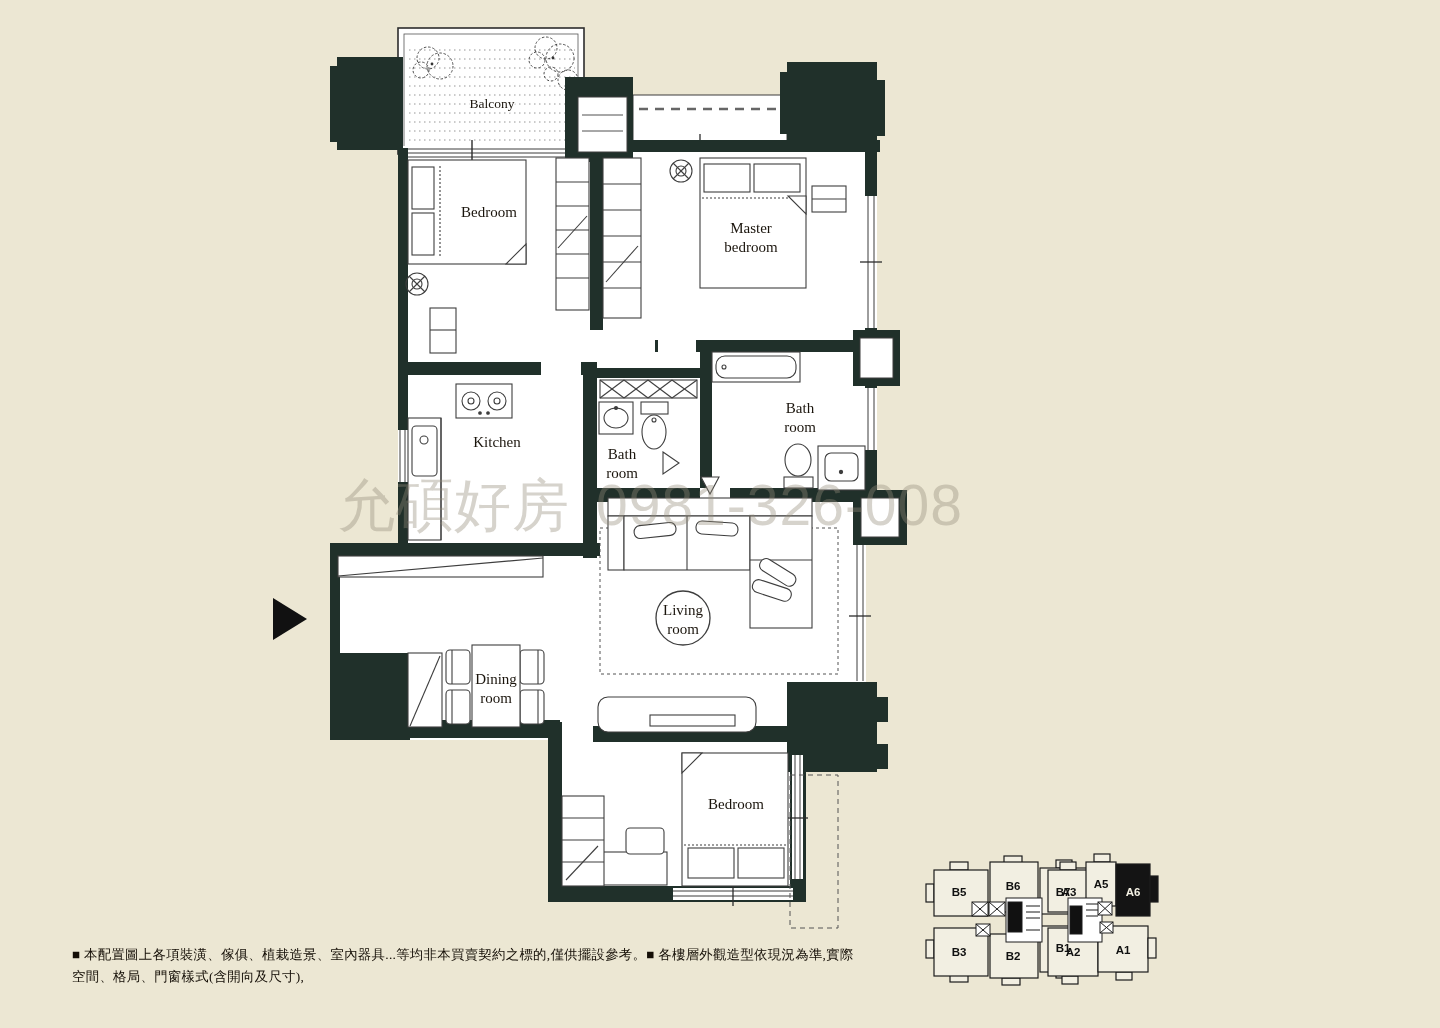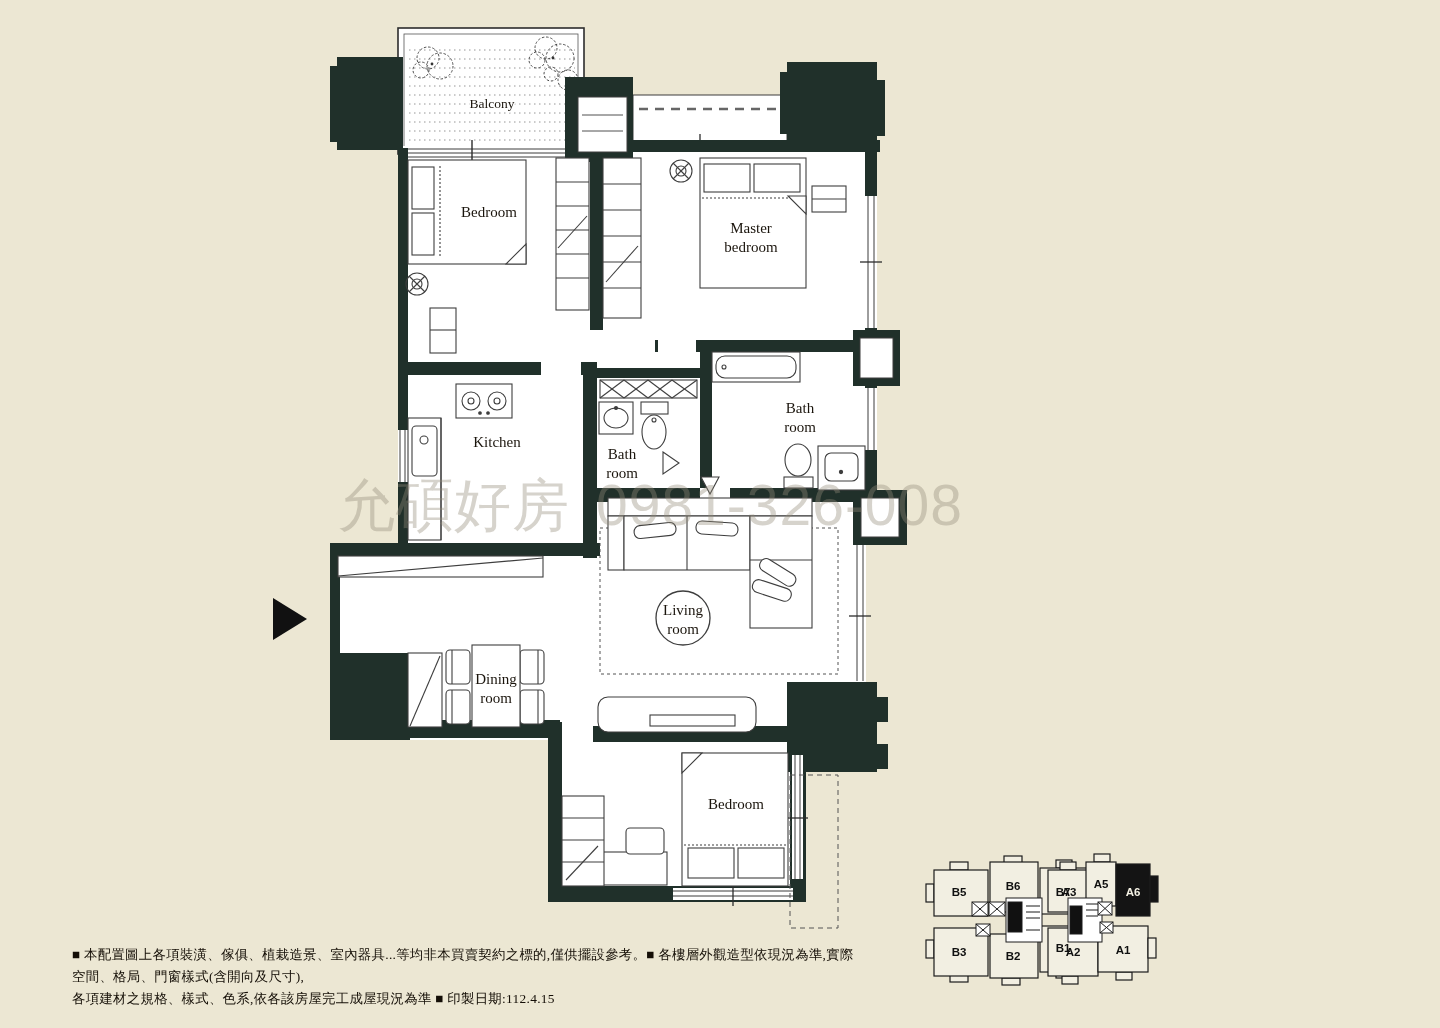--- a/index.html
+++ b/index.html
@@ -432,16 +432,15 @@
   <div class="floor">5F</div>
 </div>
 
 <div class="caption-wrap">
   <div class="caption-line"></div>
   <div class="caption-text">傢配平面配置參考圖</div>
 </div>
 
 <div class="disclaimer">
   <div>■ 本配置圖上各項裝潢、傢俱、植栽造景、室內器具...等均非本買賣契約之標的,僅供擺設參考。■ 各樓層外觀造型依現況為準,實際空間、格局、門窗樣式(含開向及尺寸),</div>
-  <div>各項建材之規格、樣式、色系,依各該房屋完工成屋現況為準 ■ 印製日期:112.4.15</div>
 </div>
 
 </div>
 
 </body></html>

